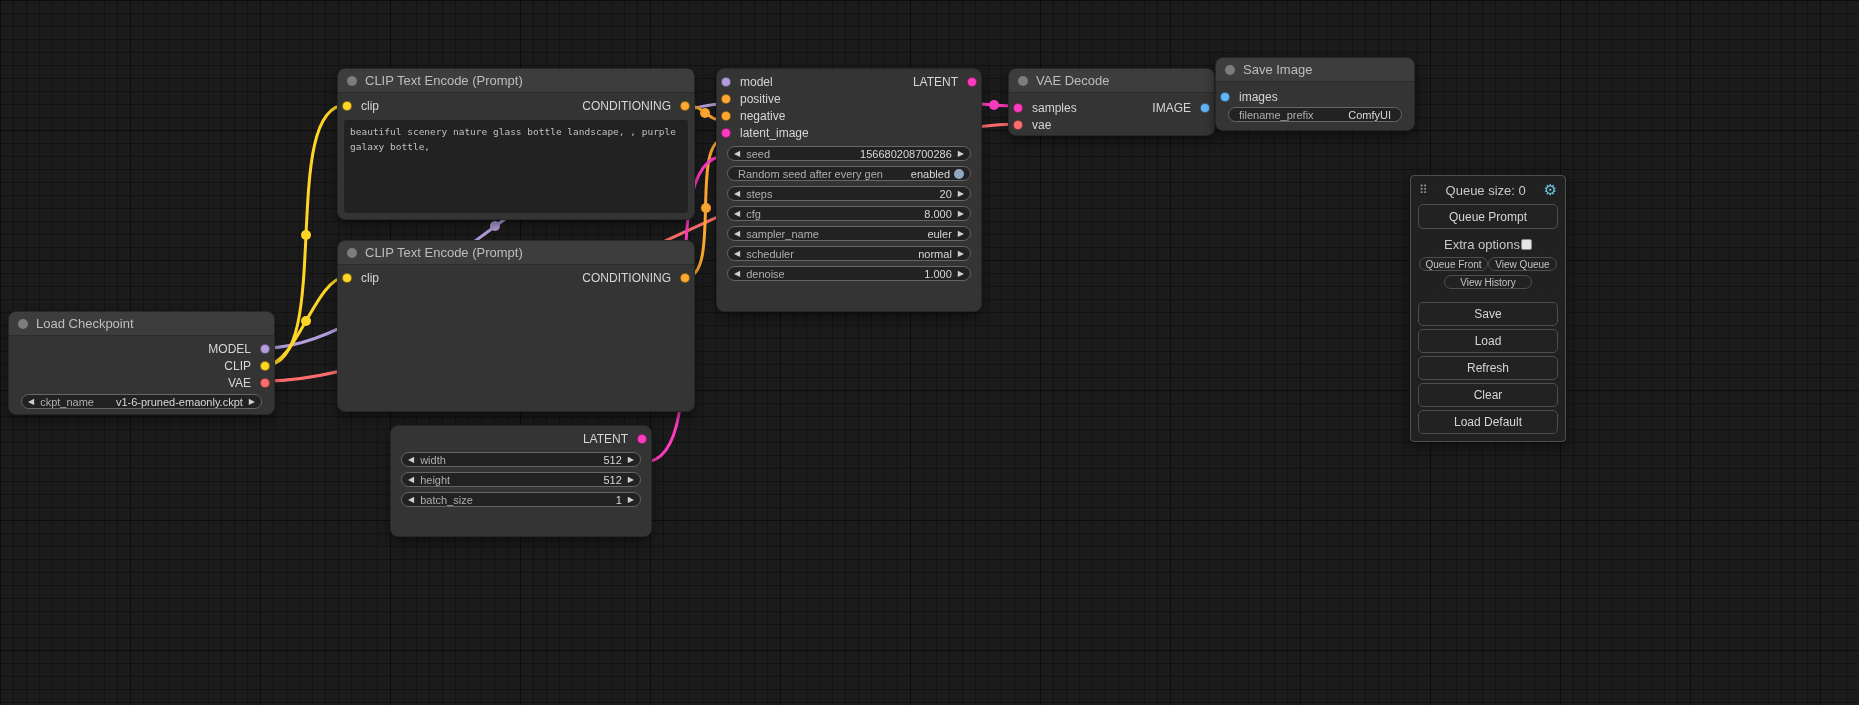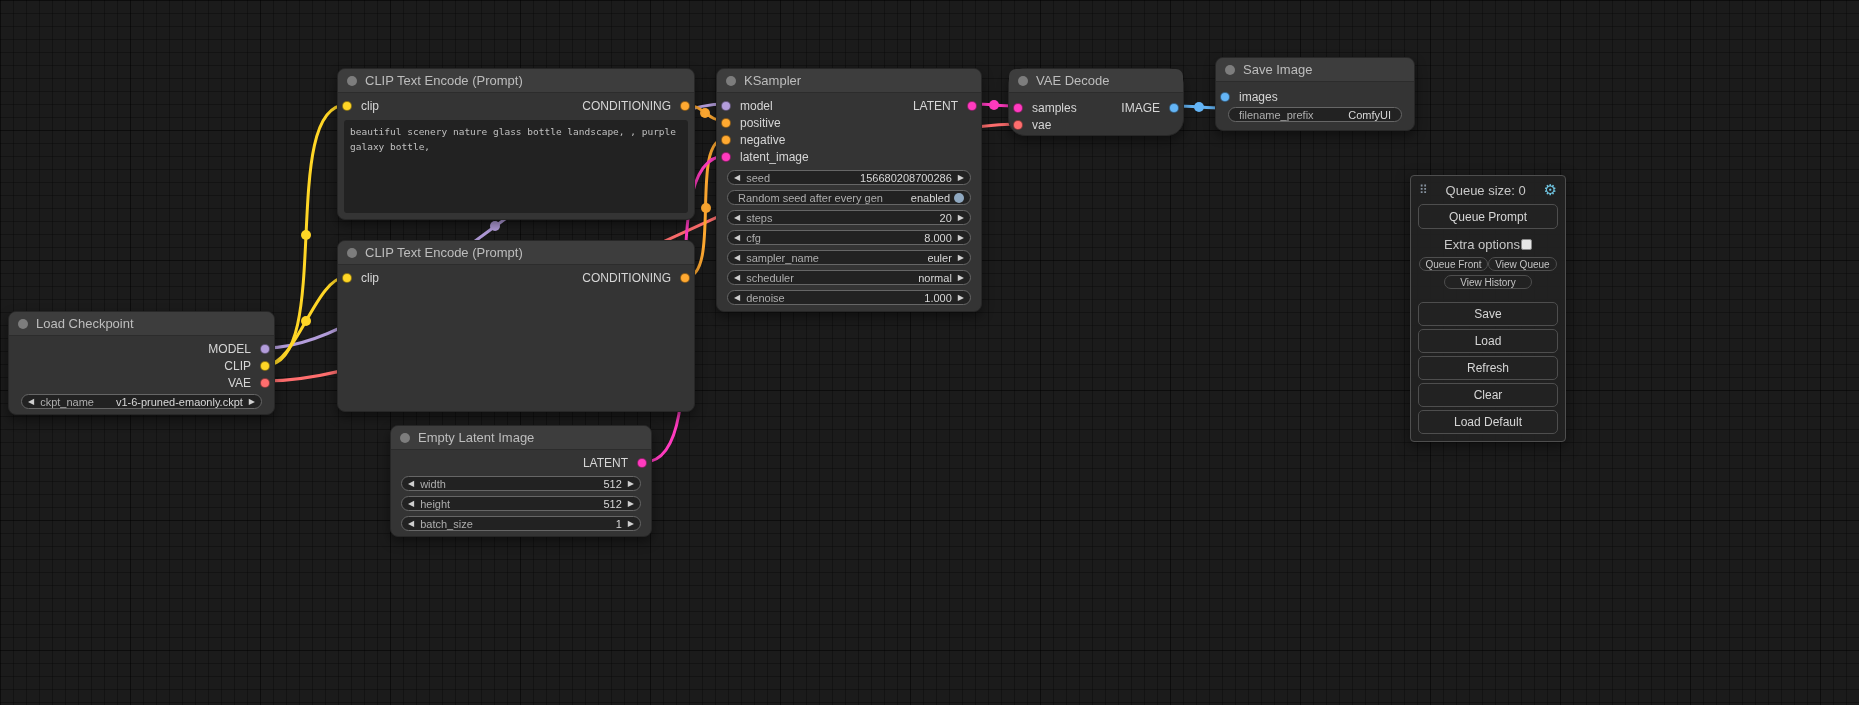--- a/index.html
+++ b/index.html
@@ -190,24 +190,20 @@
       <span>clip</span>
     </span>
     <span class="slot">
       <span>CONDITIONING</span>
       <span class="dot" style="background: rgb(255, 169, 49);"></span>
     </span>
   </div>
 </div>
 
 <div class="node" style="left:390px; top:425px; width:262px; height:112px;">
-  <div class="node-title">
-    <span class="title-dot" style="background: rgb(125, 125, 125);"></span>
-    <span>Empty Latent Image</span>
-  </div>
   <div class="row mt">
     <span></span>
     <span class="slot">
       <span>LATENT</span>
       <span class="dot" style="background: rgb(255, 59, 191);"></span>
     </span>
   </div>
   <div class="widget">
     <span class="warrow">◀</span>
     <span class="wname">width</span>
@@ -222,24 +218,20 @@
   </div>
   <div class="widget">
     <span class="warrow">◀</span>
     <span class="wname">batch_size</span>
     <span class="wval">1</span>
     <span class="warrow">▶</span>
   </div>
 </div>
 
 <div class="node" style="left:716px; top:68px; width:266px; height:244px;">
-  <div class="node-title">
-    <span class="title-dot" style="background: rgb(125, 125, 125);"></span>
-    <span>KSampler</span>
-  </div>
   <div class="row mt">
     <span class="slot">
       <span class="dot" style="background: rgb(179, 157, 219);"></span>
       <span>model</span>
     </span>
     <span class="slot">
       <span>LATENT</span>
       <span class="dot" style="background: rgb(255, 59, 191);"></span>
     </span>
   </div>
@@ -297,21 +289,21 @@
     <span class="warrow">▶</span>
   </div>
   <div class="widget">
     <span class="warrow">◀</span>
     <span class="wname">denoise</span>
     <span class="wval">1.000</span>
     <span class="warrow">▶</span>
   </div>
 </div>
 
-<div class="node" style="left:1008px; top:68px; width:176px; height:68px;border-radius:17px;">
+<div class="node" style="left:1008px; top:68px; width:207px; height:68px;">
   <div class="node-title">
     <span class="title-dot" style="background: rgb(125, 125, 125);"></span>
     <span>VAE Decode</span>
   </div>
   <div class="row mt6">
     <span class="slot">
       <span class="dot" style="background: rgb(255, 59, 191);"></span>
       <span>samples</span>
     </span>
     <span class="slot">

